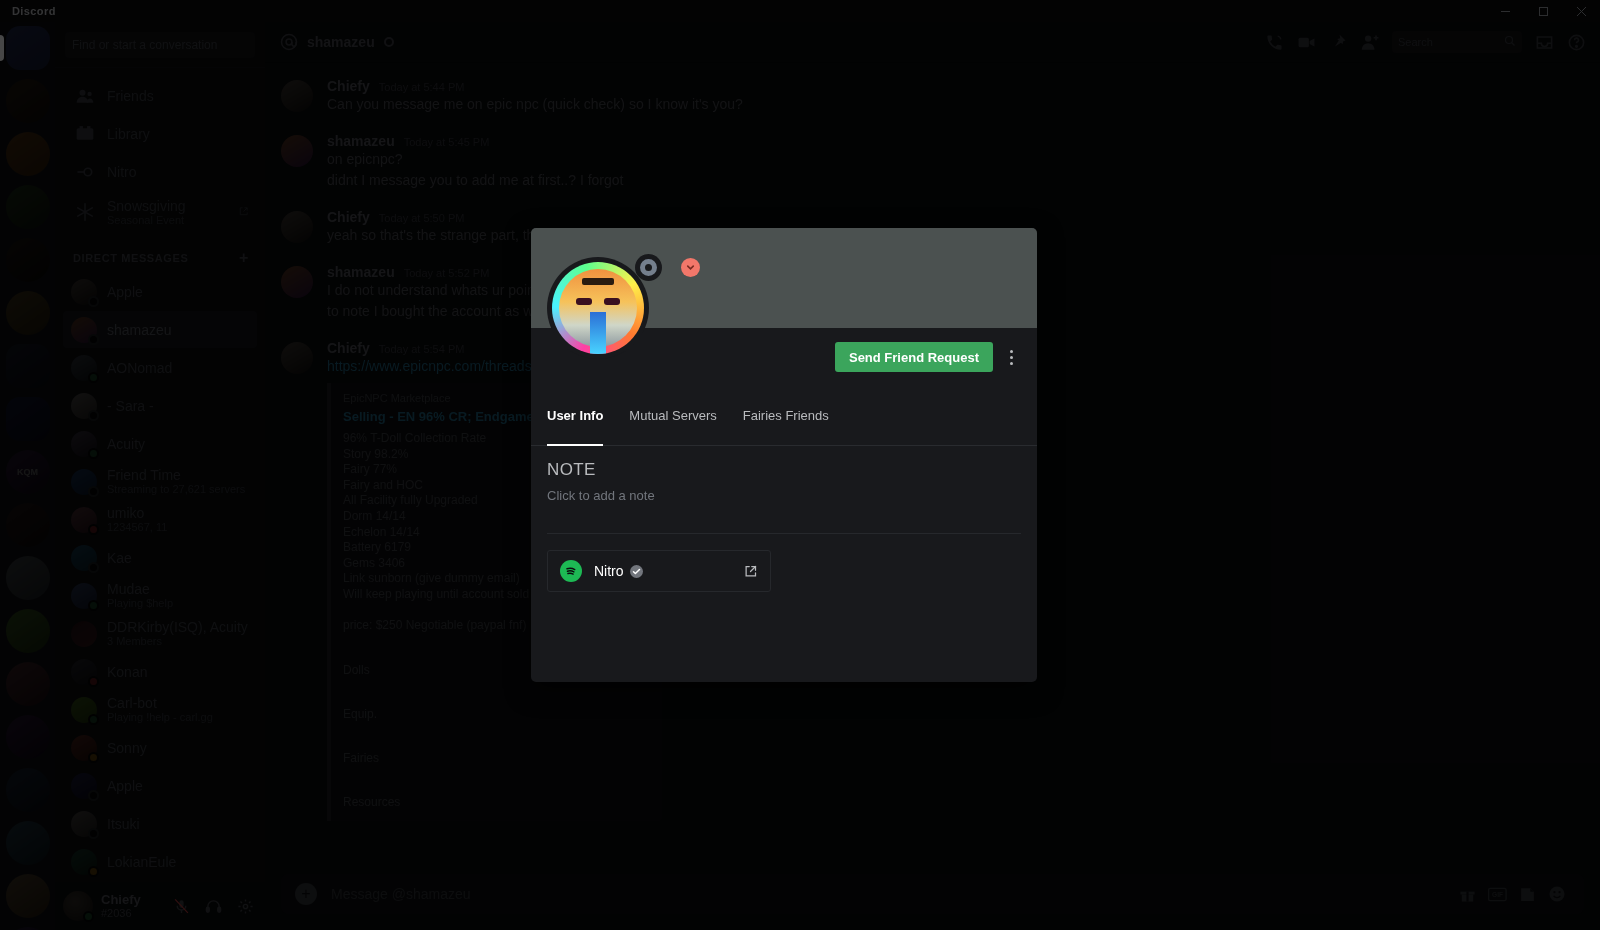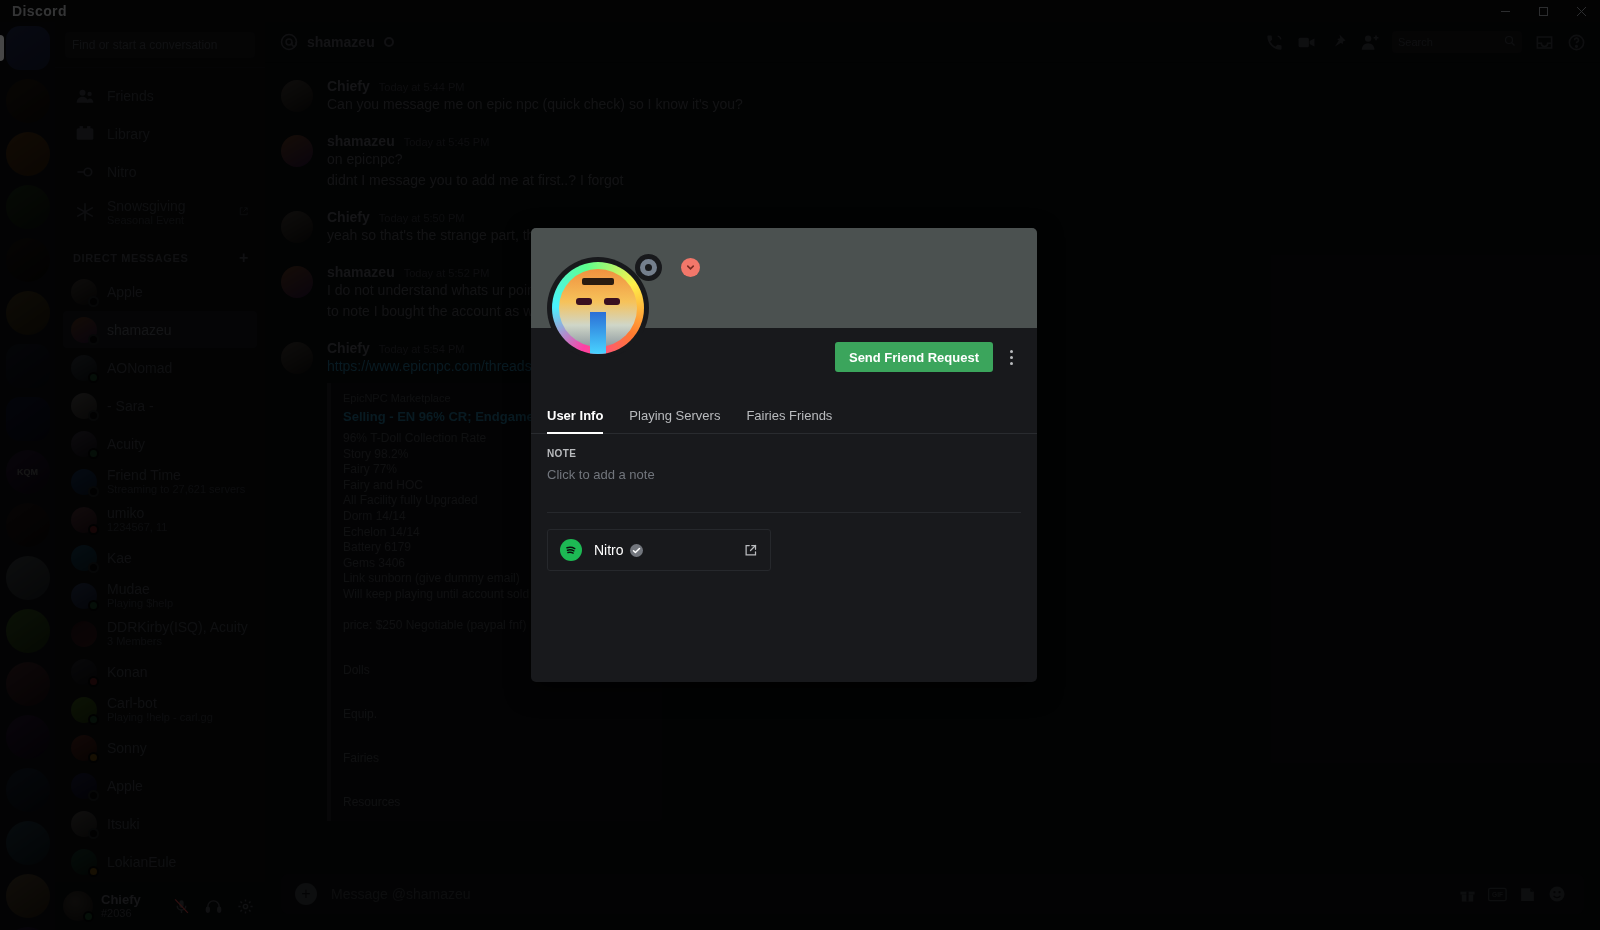--- a/index.html
+++ b/index.html
@@ -18,21 +18,21 @@
 
   
   .titlebar {
     height: 22px; flex: 0 0 22px;
     background: #0b0c0e;
     display: flex; align-items: center;
     padding-left: 12px;
     -webkit-user-select: none;
   }
   .titlebar .tb-title {
-    font-size: 14px; font-weight: bold; color: #b9bbbe;
+    font-size: 11px; font-weight: bold; color: #b9bbbe;
     letter-spacing: .4px;
   }
   .titlebar .tb-spacer { flex: 1; }
   .wbtn {
     width: 38px; height: 22px;
     display: flex; align-items: center; justify-content: center;
     color: #9fa3a8;
   }
   .wbtn svg { display: block; }
 
@@ -315,29 +315,29 @@
   .pm-name .disc { color: #c9ccd1; font-weight: normal; }
 
   .pm-tabs {
     display: flex; align-items: flex-end;
     padding: 16px 16px 0 16px;
     border-bottom: 1px solid #292b2f;
     gap: 26px;
   }
   .pm-tab {
     font-size: 13px; color: #b9bbbe;
-    padding-bottom: 9px;
+    padding-bottom: 21px;
     border-bottom: 2px solid transparent;
     margin-bottom: -1px;
   }
   .pm-tab.active { color: #fff; font-weight: bold; border-bottom-color: #fff; }
 
   .pm-content { flex: 1; padding: 14px 16px 0 16px; min-height: 0; }
   .note-label {
-    font-size: 10px; font-weight: bold; letter-spacing: .4px;
+    font-size: 17px; font-weight: normal; letter-spacing: .4px;
     color: #b9bbbe; margin-bottom: 8px;
   }
   .note-input { font-size: 13px; color: #72767d; }
   .pm-divider { height: 1px; background: #26282c; margin: 30px 0 16px 0; }
 
   .activity-card {
     width: 224px; height: 42px;
     border: 1px solid #26282c; border-radius: 3px;
     display: flex; align-items: center; padding: 0 12px;
   }
@@ -863,21 +863,21 @@
             <i></i>
             <i></i>
             <i></i>
           </div>
       </div>
     </div>
 
 
     <div class="pm-tabs" id="pm-tabs">
         <div class="pm-tab active">User Info</div>
-        <div class="pm-tab">Playing Servers</div>
+        <div class="pm-tab">Mutual Servers</div>
         <div class="pm-tab">Fairies Friends</div>
       </div>
 
     <div class="pm-content">
       <div class="note-label">NOTE</div>
       <div class="note-input">Click to add a note</div>
       <div class="pm-divider"></div>
       <div class="activity-card">
         <span class="spotify-ico">
           <svg width="16" height="16" viewBox="0 0 24 24" fill="none" stroke="#0b0c0e" stroke-width="2.2" stroke-linecap="round">

